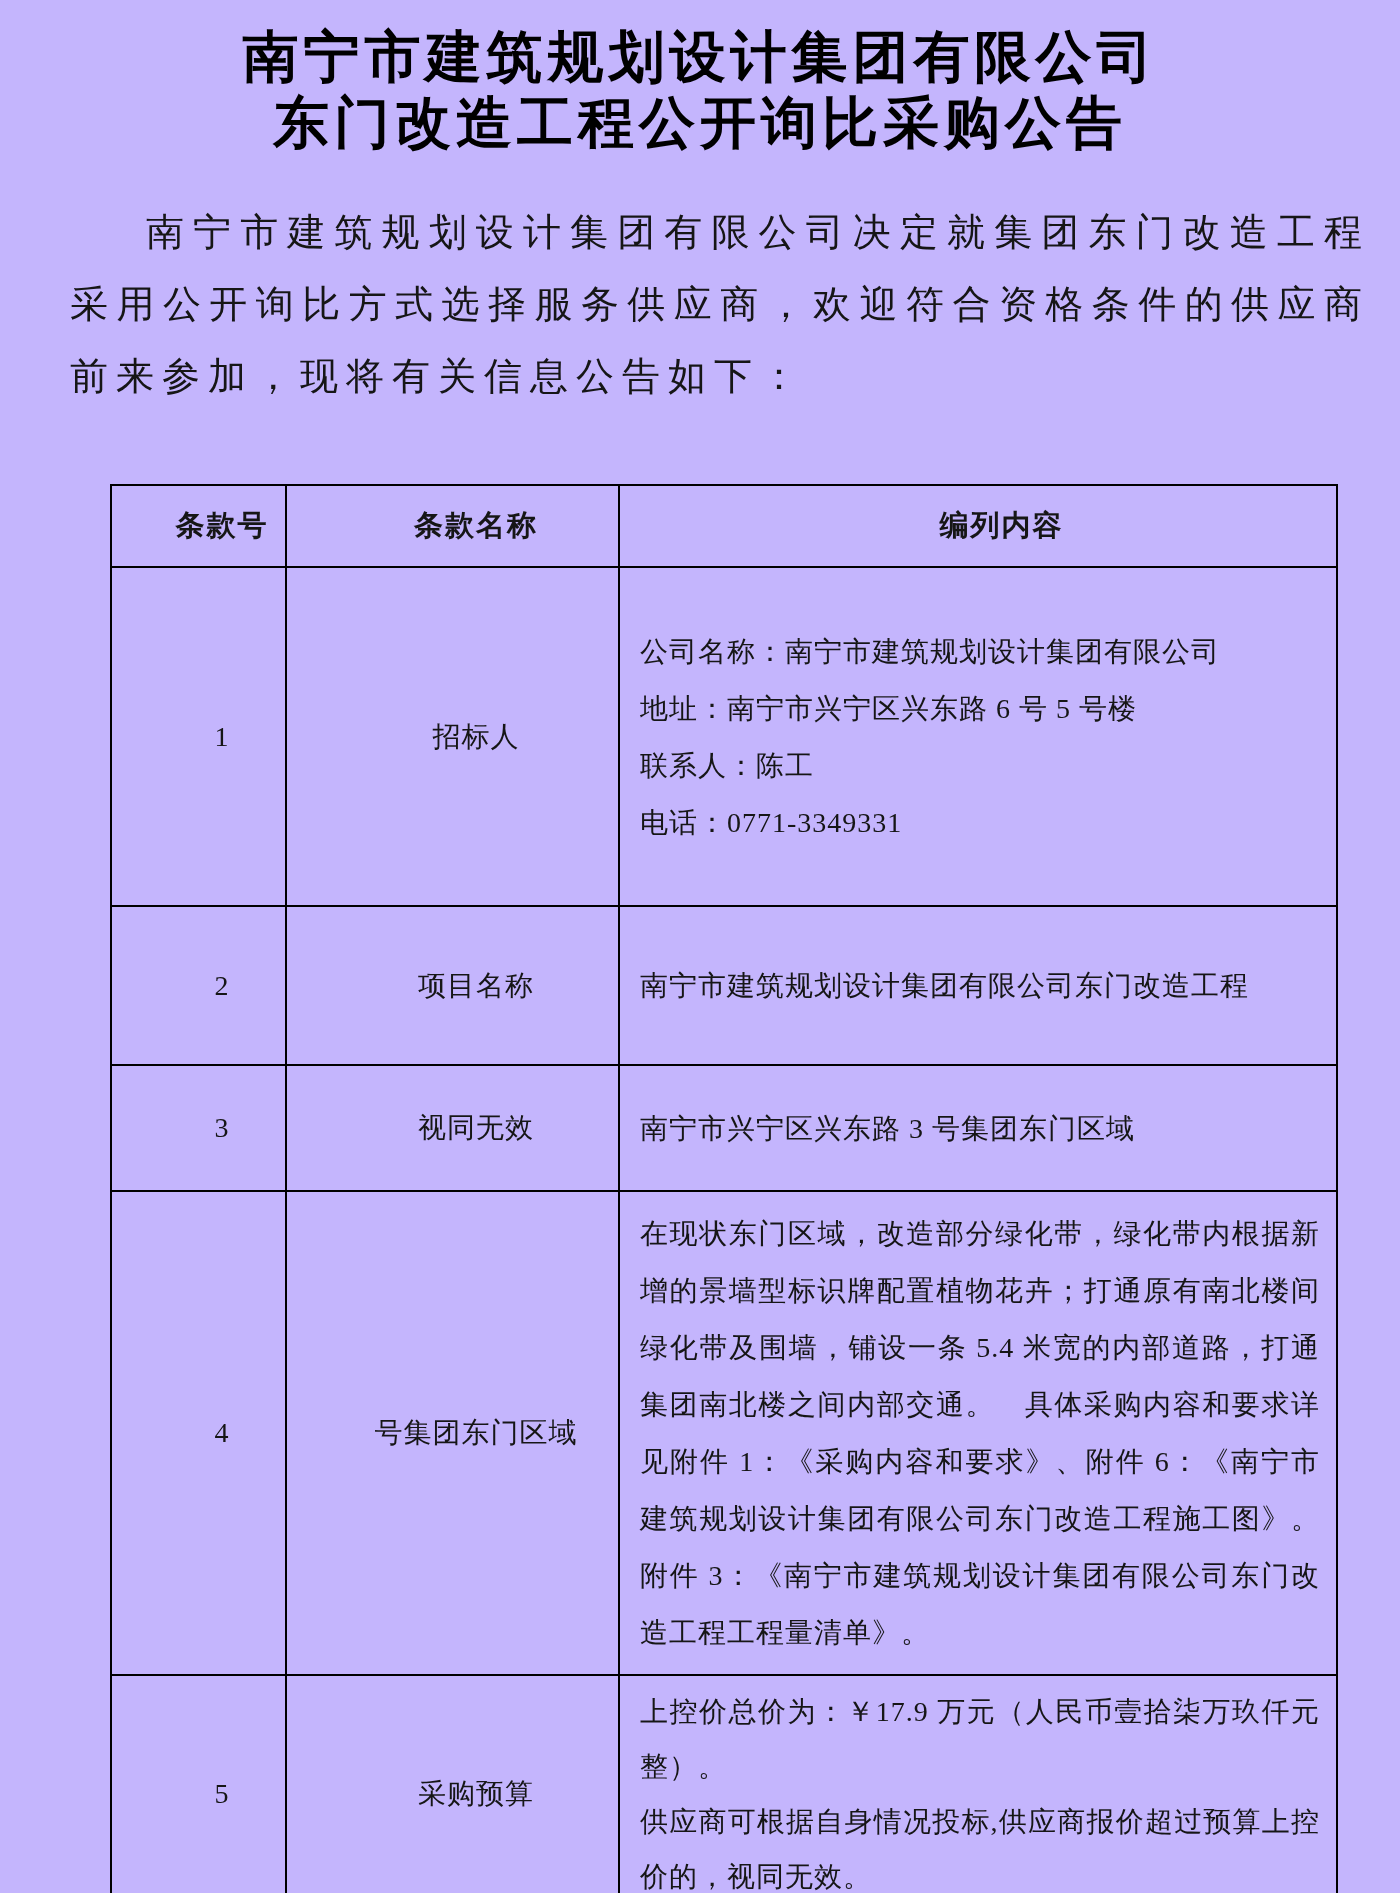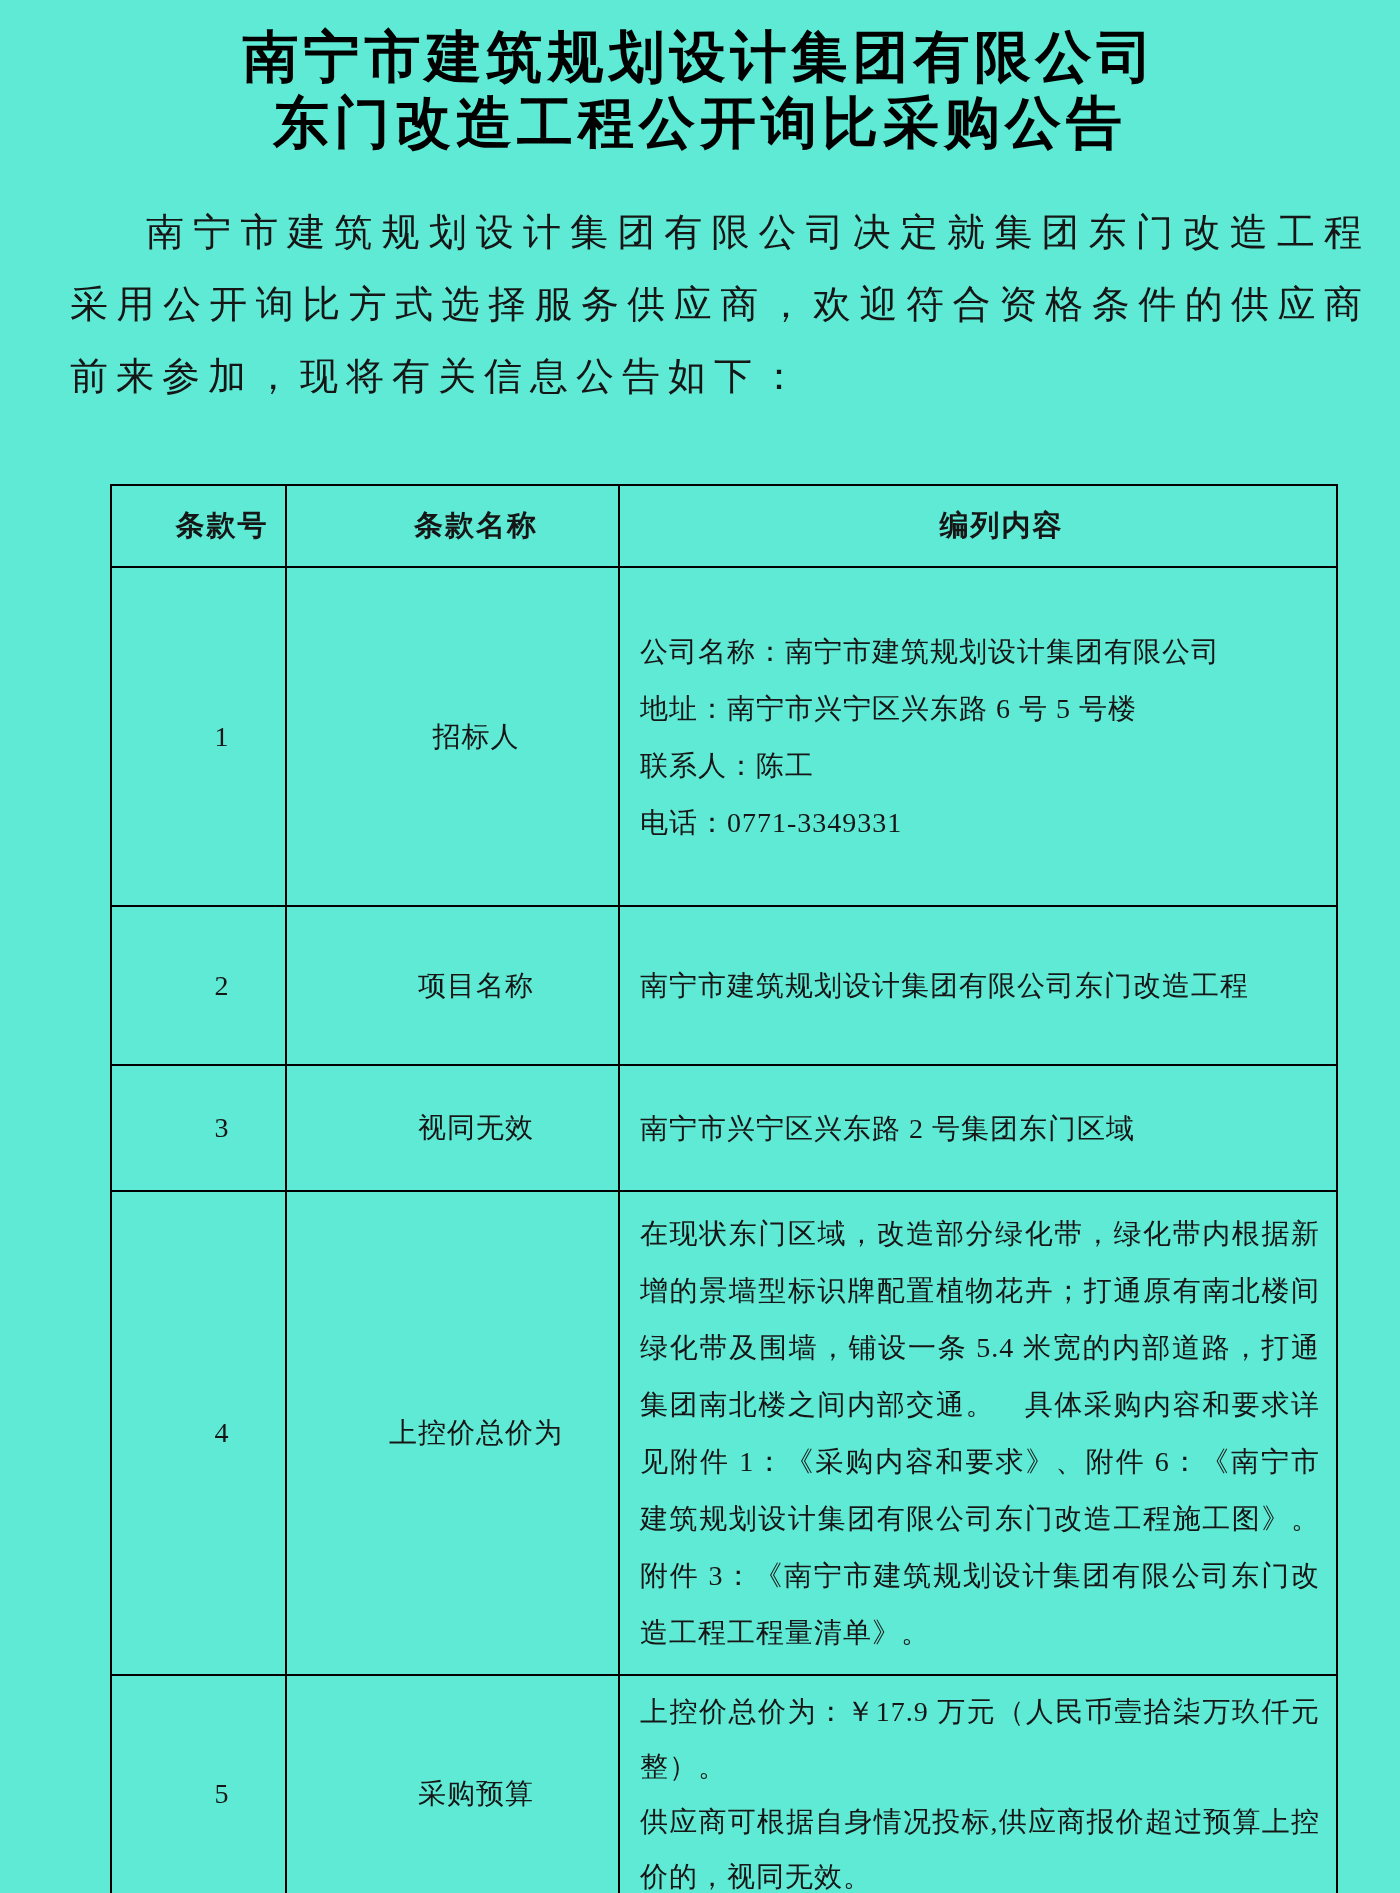--- a/index.html
+++ b/index.html
@@ -1,17 +1,17 @@
 <!DOCTYPE html>
 <html><head>
 <meta charset="utf-8">
 <style>
   html,body { margin:0; padding:0; background:#ffffff; }
   .page {
-    position:relative; width:1400px; height:1893px; background:#5eead4;
+    position:relative; width:1400px; height:1893px; background:#c4b5fd;
     color:#111111; font-family:"Liberation Serif","DejaVu Serif",serif;
     overflow:hidden;
   }
   .title {
     margin:0; padding-top:24px; text-align:center;
     font-size:56px; font-weight:bold; color:#000000;
     line-height:66px; letter-spacing:5px;
   }
   .title .tline { display:block; }
   .intro {
@@ -89,26 +89,26 @@
         <td class="c-no">2</td>
         <td class="c-name">项目名称</td>
         <td class="c-content">
           <div class="line">南宁市建筑规划设计集团有限公司东门改造工程</div>
         </td>
       </tr>
       <tr class="r3">
         <td class="c-no">3</td>
         <td class="c-name">视同无效</td>
         <td class="c-content">
-          <div class="line">南宁市兴宁区兴东路 2 号集团东门区域</div>
+          <div class="line">南宁市兴宁区兴东路 3 号集团东门区域</div>
         </td>
       </tr>
       <tr class="r4">
         <td class="c-no">4</td>
-        <td class="c-name">上控价总价为</td>
+        <td class="c-name">号集团东门区域</td>
         <td class="c-content">
           <div class="line">在现状东门区域，改造部分绿化带，绿化带内根据新增的景墙型标识牌配置植物花卉；打通原有南北楼间绿化带及围墙，铺设一条 5.4 米宽的内部道路，打通集团南北楼之间内部交通。　具体采购内容和要求详见附件 1：《采购内容和要求》、附件 6：《南宁市建筑规划设计集团有限公司东门改造工程施工图》。附件 3：《南宁市建筑规划设计集团有限公司东门改造工程工程量清单》。</div>
         </td>
       </tr>
       <tr class="r5">
         <td class="c-no">5</td>
         <td class="c-name">采购预算</td>
         <td class="c-content">
           <div class="line">上控价总价为：￥17.9 万元（人民币壹拾柒万玖仟元整）。</div>
           <div class="line">供应商可根据自身情况投标,供应商报价超过预算上控价的，视同无效。</div>

